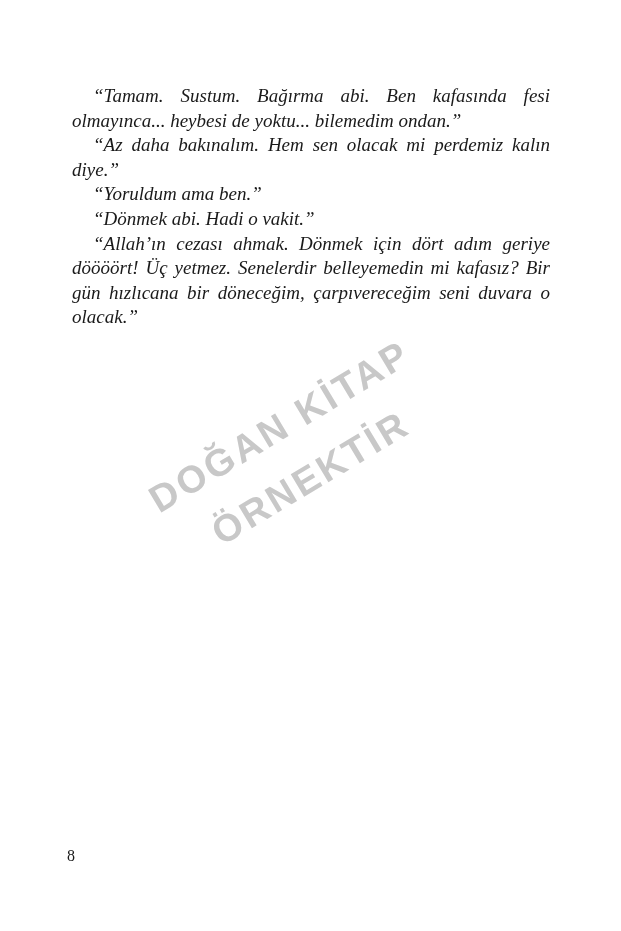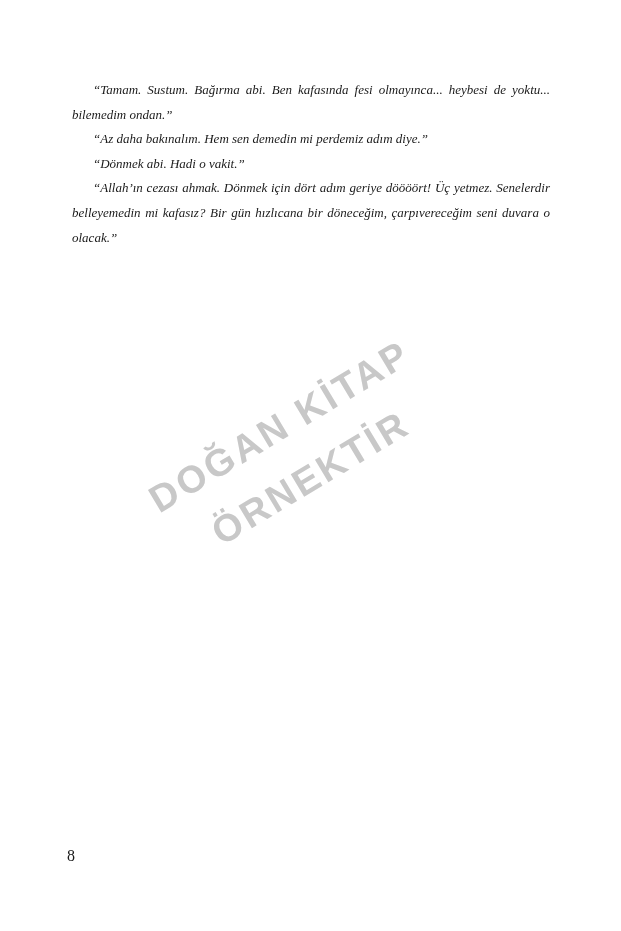--- a/index.html
+++ b/index.html
@@ -31,24 +31,24 @@
     font-size: 38px;
     line-height: 60px;
     letter-spacing: 3px;
     color: var(--watermark, #c8c8c8);
     user-select: none;
     white-space: nowrap;
   }
   .text-block {
     position: absolute;
     left: 72px;
-    top: 78px;
+    top: 84px;
     width: 478px;
     font-style: italic;
-    font-size: 13px;
+    font-size: 19px;
     line-height: 24.6px;
     color: var(--ink, #1a1a1a);
   }
   .text-block p {
     margin: 0;
     text-indent: 21px;
     text-align: justify;
   }
   .page-number {
     position: absolute;
@@ -64,20 +64,21 @@
 
 <div class="page">
 
   <div class="watermark">
     <div class="wm-line">DOĞAN KİTAP</div>
     <div class="wm-line">ÖRNEKTİR</div>
   </div>
 
   <div class="text-block">
     <p>“Tamam. Sustum. Bağırma abi. Ben kafasında fesi olmayınca... heybesi de yoktu... bilemedim ondan.”</p>
-    <p>“Az daha bakınalım. Hem sen demedin mi perdemiz adım diye.”</p>
+    <p>“Az daha bakınalım. Hem sen olacak mi perdemiz kalın diye.”</p>
+    <p>“Yoruldum ama ben.”</p>
     <p>“Dönmek abi. Hadi o vakit.”</p>
     <p>“Allah’ın cezası ahmak. Dönmek için dört adım geriye döööört! Üç yetmez. Senelerdir belleyemedin mi kafasız? Bir gün hızlıcana bir döneceğim, çarpıvereceğim seni duvara o olacak.”</p>
   </div>
 
   <div class="page-number">8</div>
 
 </div>
 
 </body></html>

